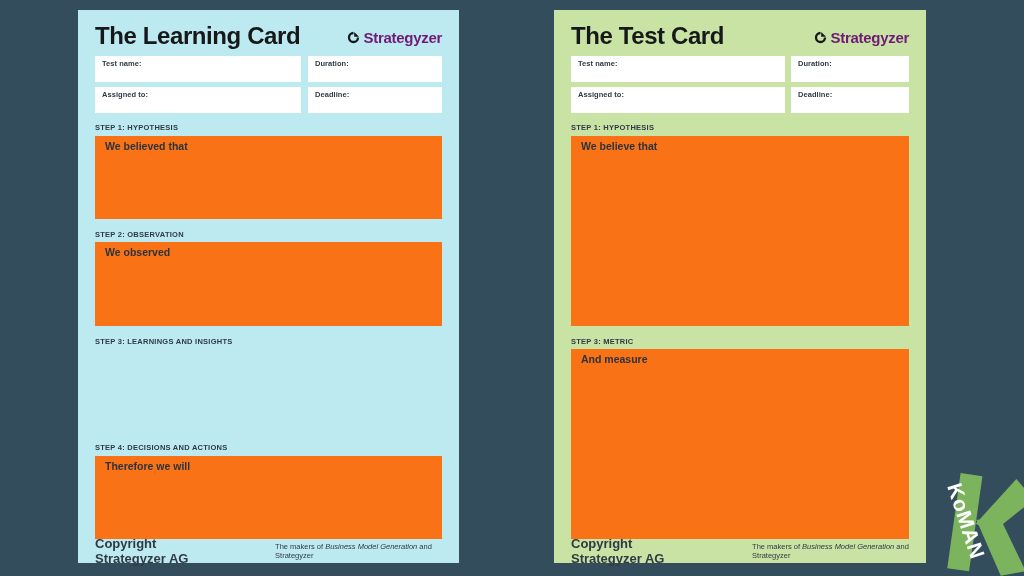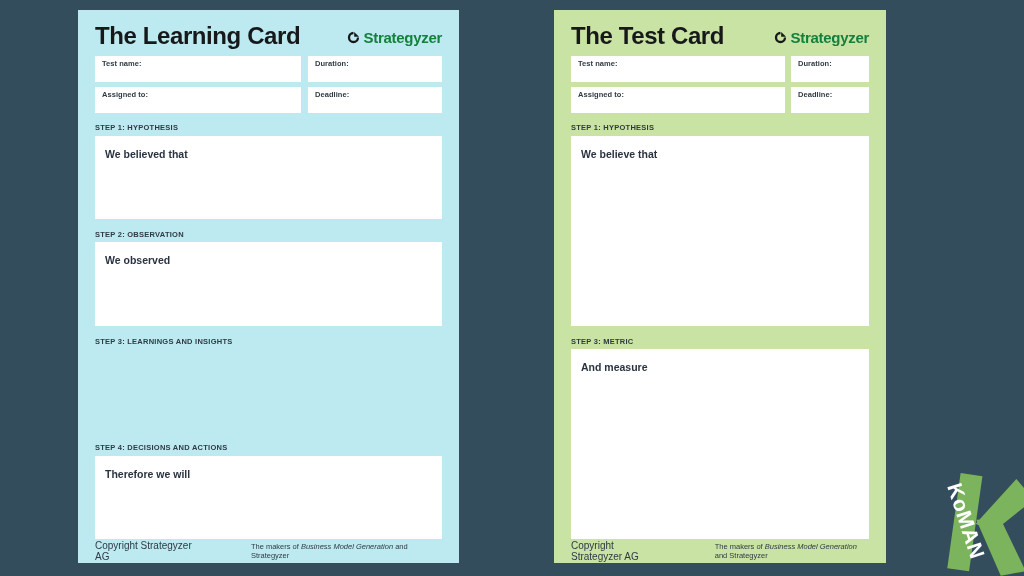--- a/index.html
+++ b/index.html
@@ -30,21 +30,21 @@
     display: flex;
     flex-direction: column;
   }
   .card.learning {
     left: 78px;
     width: 381px;
     background: #bdeaf0;
   }
   .card.test {
     left: 554px;
-    width: 332px;
+    width: 372px;
     background: #c9e3a4;
   }
 
   
   .card-head {
     display: flex;
     align-items: flex-end;
     justify-content: space-between;
     margin-bottom: 8px;
     gap: 16px;
@@ -63,21 +63,21 @@
     padding-bottom: 2px;
   }
   .brand-mark {
     width: 13px;
     height: 13px;
     display: block;
   }
   .brand-name {
     font-size: 15px;
     font-weight: bold;
-    color: #15803d;
+    color: #701a75;
     letter-spacing: -0.3px;
   }
 
   
   .meta-row {
     display: flex;
     margin-bottom: 5px;
   }
   .field {
     background: #ffffff;
@@ -114,43 +114,43 @@
   .step:last-child { margin-bottom: 0; }
   .step-label {
     font-size: 7.5px;
     font-weight: bold;
     color: #2f3a44;
     letter-spacing: 0.25px;
     margin-bottom: 4px;
     line-height: 1;
   }
   .step-box {
-    background: #ffffff;
+    background: #f97316;
     flex: 1 1 auto;
     box-sizing: border-box;
-    padding: 12px 10px;
+    padding: 4px 10px;
     min-height: 0;
   }
   .step-prompt {
     font-size: 10.5px;
     font-weight: bold;
     color: #2a3340;
     line-height: 1.2;
   }
 
   
   .card-foot {
     display: flex;
     align-items: center;
     height: 24px;
     flex: 0 0 24px;
   }
   .foot-left {
-    font-size: 10px;
-    font-weight: normal;
+    font-size: 13px;
+    font-weight: bold;
     color: #2f3a44;
   }
   .foot-right {
     font-size: 7.5px;
     color: #2f3a44;
     margin-left: 55px;
   }
   .learning .foot-right { margin-left: 46px; }
   .foot-right .ital { font-style: italic; }
 

